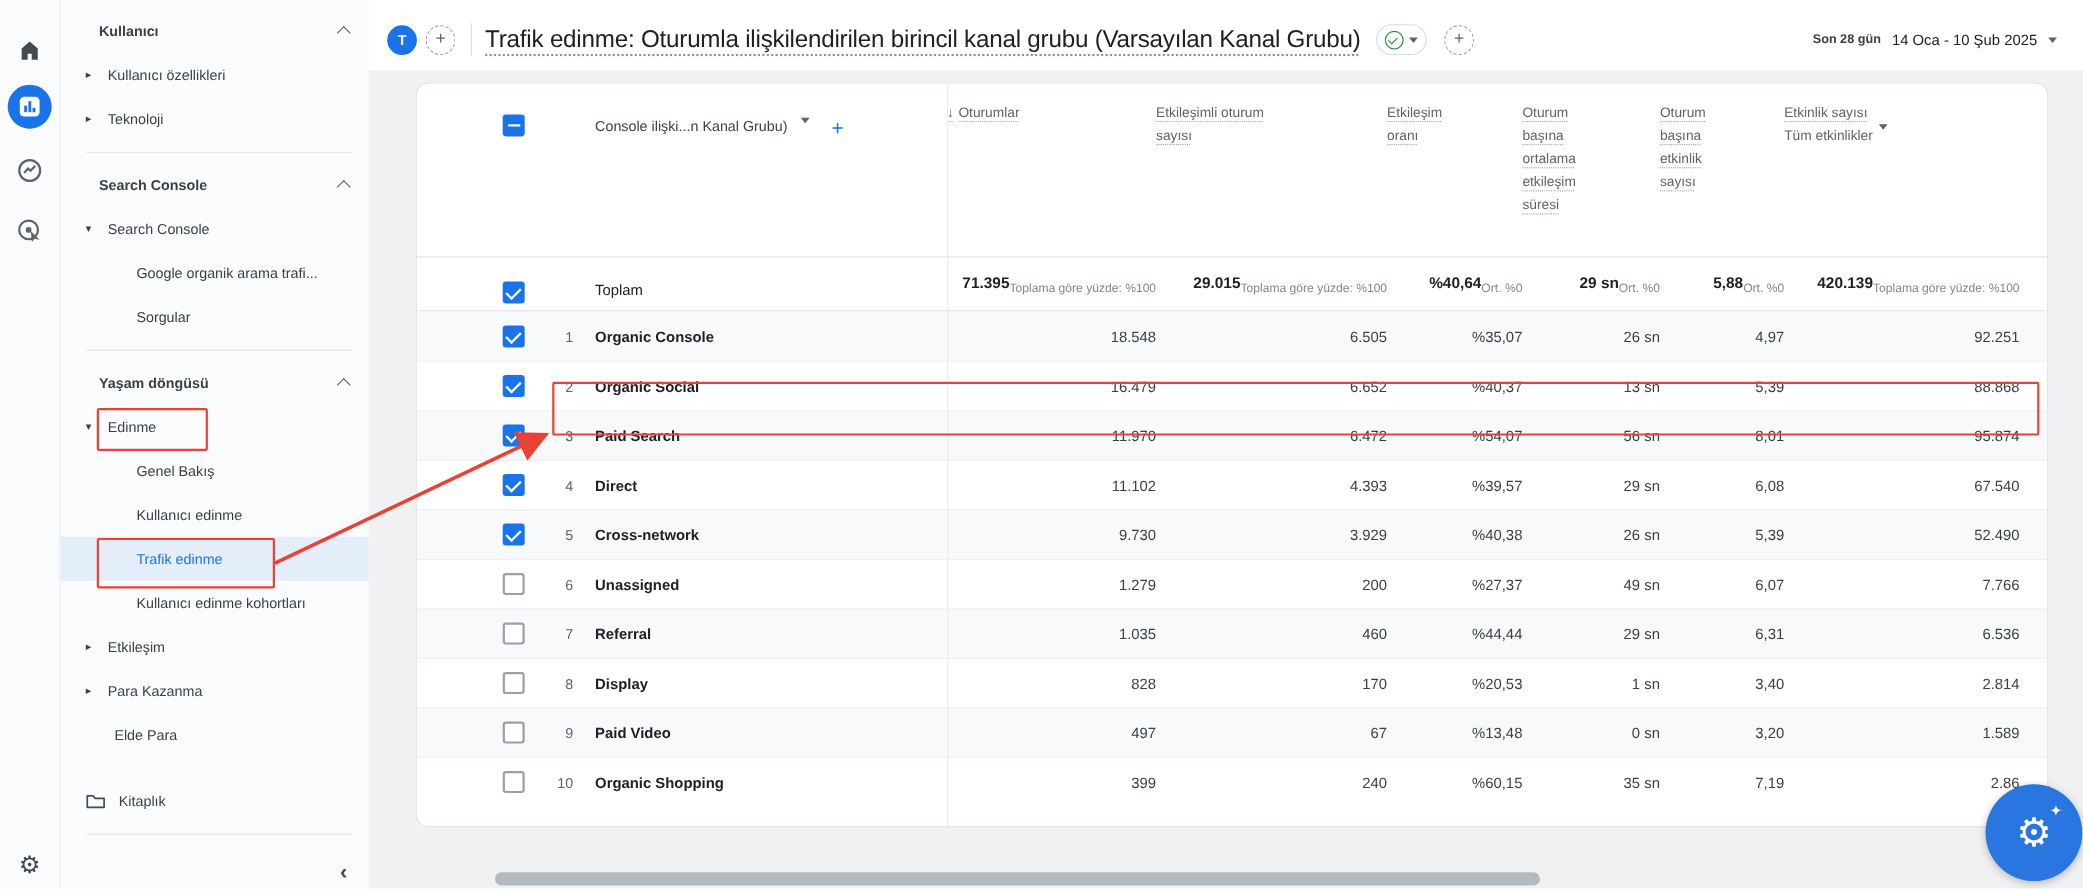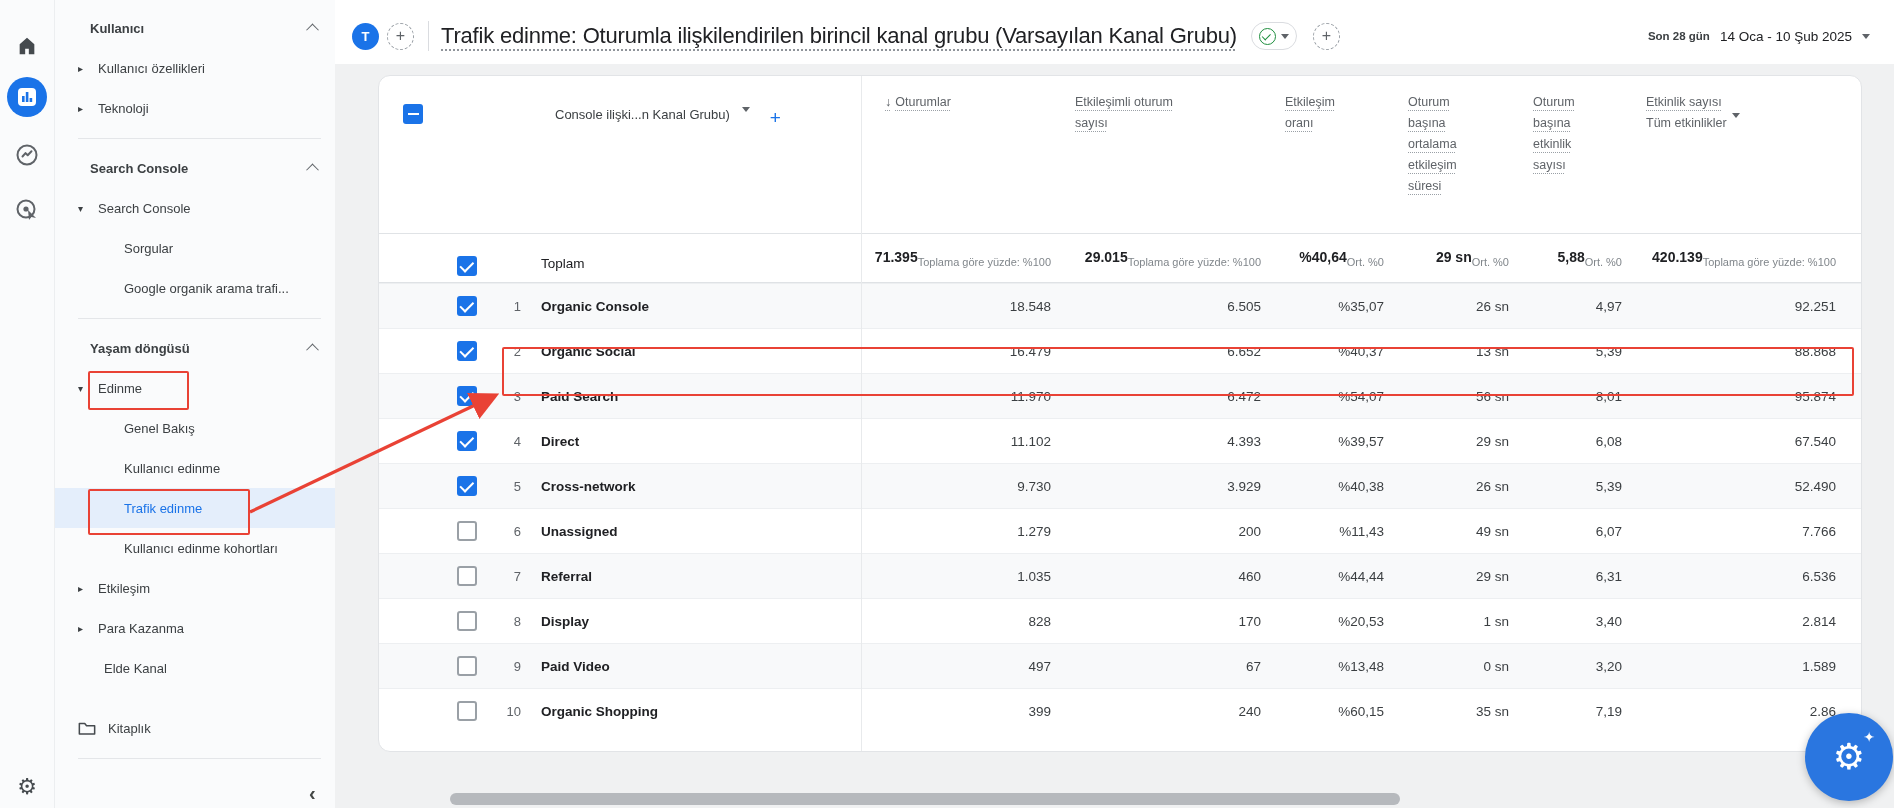--- a/index.html
+++ b/index.html
@@ -65,21 +65,21 @@
   .card{position:absolute;left:43px;top:11px;width:1484px;height:677px;background:#fff;
         border:1px solid #e2e4e7;border-radius:12px;box-sizing:border-box;overflow:hidden;}
   .vdiv{position:absolute;left:482px;top:0;bottom:0;width:1px;background:#e8eaec;}
 
   .tg{display:grid;grid-template-columns:104px 48px 330px 190px 210px 123px 125px 113px 214px;
       padding-right:27px;box-sizing:border-box;}
   .c{display:flex;align-items:center;min-width:0;}
   .c.m{justify-content:flex-end;text-align:right;}
 
   .thead{height:157px;align-items:start;}
-  .thead .c{align-items:flex-start;padding-left:24px;}
+  .thead .c{align-items:flex-start;}
   .cbwrap{padding-left:78px;padding-top:28px;}
   .dimhead{padding-top:31px;padding-left:10px;gap:8px;font-size:13px;color:#3c4043;}
   .dimhead .car{width:0;height:0;border-left:4px solid transparent;border-right:4px solid transparent;
       border-top:5px solid #5f6368;margin-left:4px;}
   .dimhead .plus{color:var(--blue);font-size:19px;font-weight:500;margin-left:12px;}
   .mh{padding-top:16px;display:flex;flex-direction:column;align-items:flex-end;}
   .hline{font-size:12.5px;line-height:21px;color:#5f6368;
       text-decoration:underline dotted #9aa0a6;text-decoration-thickness:1px;text-underline-offset:4px;}
   .sortarr{text-decoration:none;margin-right:4px;color:#5f6368;}
   .th-sub{font-size:12.5px;line-height:21px;color:#5f6368;display:flex;align-items:flex-start;gap:5px;}
@@ -180,24 +180,24 @@
       </div>
       <div class="sb-section">
         <span>Search Console</span>
         <span class="chev"></span>
       </div>
       <div class="sb-item1">
         <span class="car">▾</span>
         <span style="margin-left: 6px;">Search Console</span>
       </div>
       <div class="sb-item2">
+        <span>Google organik arama trafi...</span>
+      </div>
+      <div class="sb-item2">
         <span>Sorgular</span>
-      </div>
-      <div class="sb-item2">
-        <span>Google organik arama trafi...</span>
       </div>
       <div class="sb-div">
         <span></span>
       </div>
       <div class="sb-section">
         <span>Yaşam döngüsü</span>
         <span class="chev"></span>
       </div>
       <div class="sb-item1">
         <span class="car">▾</span>
@@ -217,21 +217,21 @@
       </div>
       <div class="sb-item1">
         <span class="car">▸</span>
         <span style="margin-left: 6px;">Etkileşim</span>
       </div>
       <div class="sb-item1">
         <span class="car">▸</span>
         <span style="margin-left: 6px;">Para Kazanma</span>
       </div>
       <div class="sb-item1 nocar">
-        <span style="margin-left: 6px;">Elde Kanal</span>
+        <span style="margin-left: 6px;">Elde Para</span>
       </div>
       <div class="sb-spacer"></div>
       <div class="sb-lib">
         <svg width="18" height="15" viewBox="0 0 20 16">
           <path d="M1.5 2.5 h6 l2 2.5 h9 v9 h-17 z" fill="none" stroke="#454a4e" stroke-width="1.7" stroke-linejoin="round"></path>
         </svg>
         <span>Kitaplık</span>
       </div>
       <div class="sb-div">
         <span></span>
@@ -416,21 +416,21 @@
               <div class="c m rowval">52.490</div>
             </div>
             <div class="tg trow">
               <div class="c cbwrap">
                 <span class="cb off"></span>
               </div>
               <div class="c rownum">6</div>
               <div class="c rowname">Unassigned</div>
               <div class="c m rowval">1.279</div>
               <div class="c m rowval">200</div>
-              <div class="c m rowval">%11,43</div>
+              <div class="c m rowval">%27,37</div>
               <div class="c m rowval">49 sn</div>
               <div class="c m rowval">6,07</div>
               <div class="c m rowval">7.766</div>
             </div>
             <div class="tg trow">
               <div class="c cbwrap">
                 <span class="cb off"></span>
               </div>
               <div class="c rownum">7</div>
               <div class="c rowname">Referral</div>

